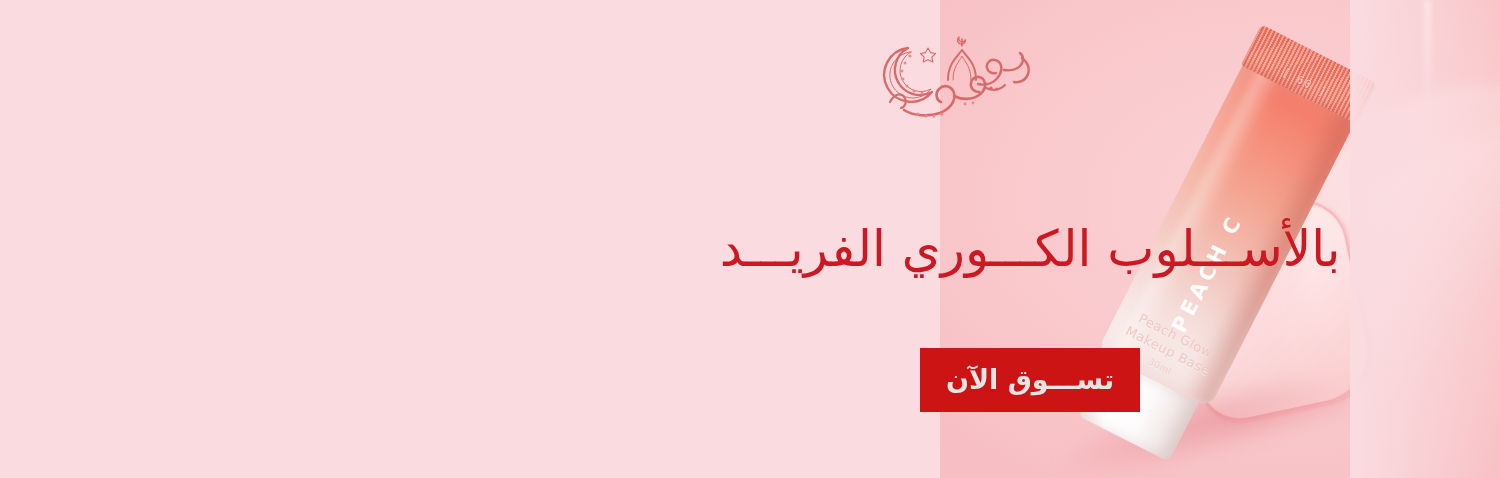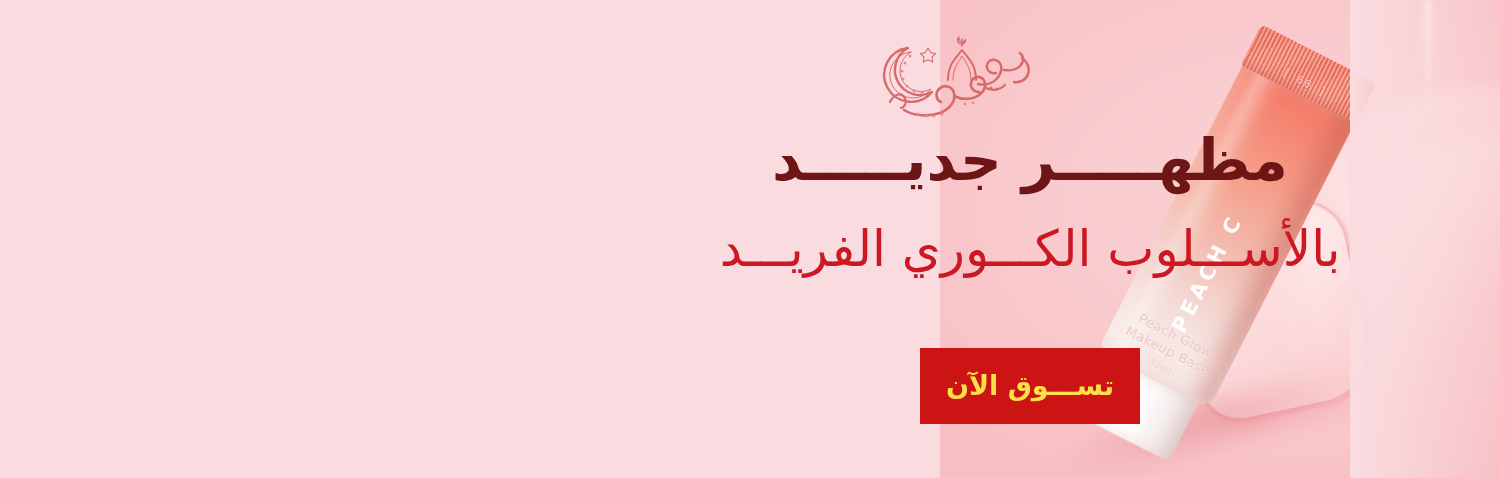--- a/index.html
+++ b/index.html
@@ -231,25 +231,25 @@
     white-space:nowrap;
   }
   .cta-row{
     position:absolute;
     top:348px; right:0; left:0;
     text-align:center;
   }
   .cta{
     display:inline-block;
     background:#cc1414;
-    color:#fde047;
+    color:#e5e5e5;
     font-size:27px;
     font-weight:700;
     line-height:44px;
-    padding:16px 26px;
+    padding:10px 26px;
     min-width:150px;
     border:none;
     border-radius:0;
     cursor:pointer;
     font-family:inherit;
   }
 </style>
 </head>
 <body>
 
@@ -332,21 +332,20 @@
               <circle cx="56" cy="98" r="1.5"></circle>
             <circle cx="64" cy="98" r="1.5"></circle>
               <circle cx="72" cy="96" r="1.5"></circle>
             <circle cx="95" cy="86" r="1.4"></circle>
               <circle cx="103" cy="85" r="1.4"></circle>
           </g>
         </g>
       </svg>
     </div>
 
-    <div class="headline">مظهـــــر جديـــــد</div>
 
     <div class="subheadline">بالأســـلوب الكـــوري الفريـــد</div>
 
     <div class="cta-row">
       <button class="cta" type="button">تســـوق الآن</button>
     </div>
 
   </div>
 </div>
 

